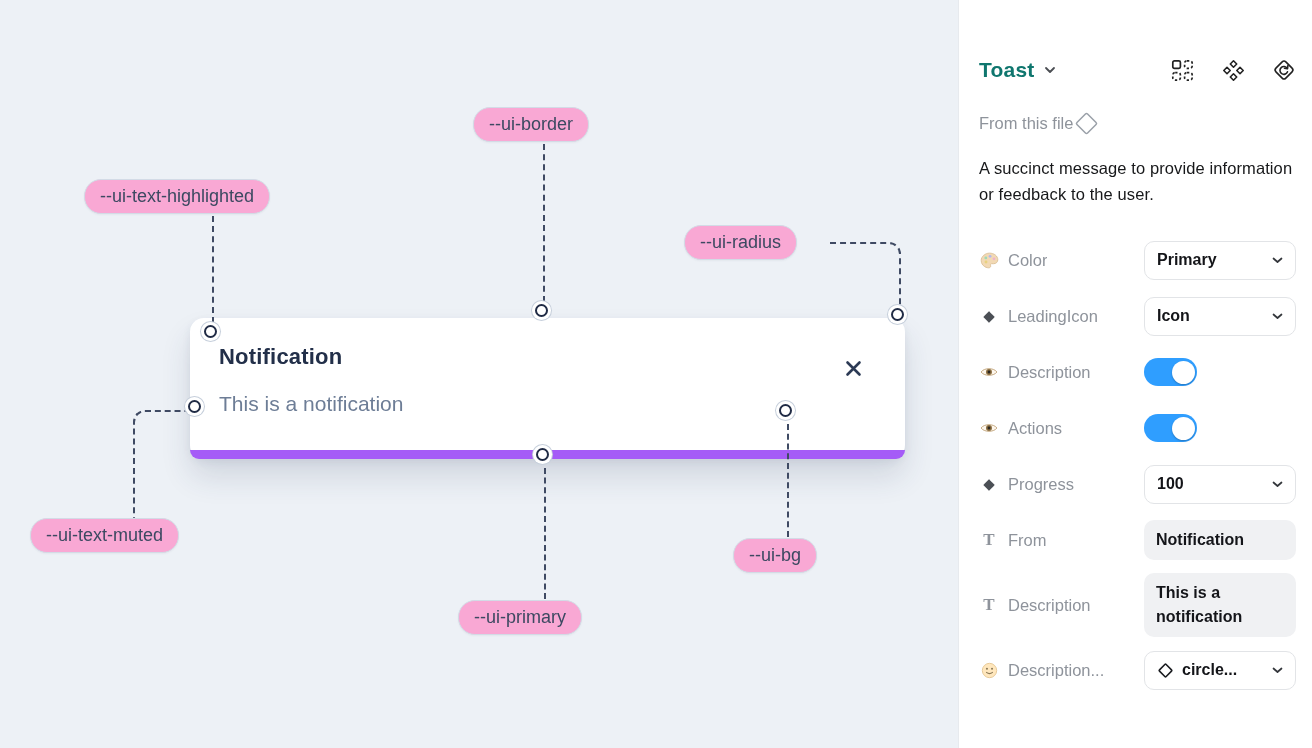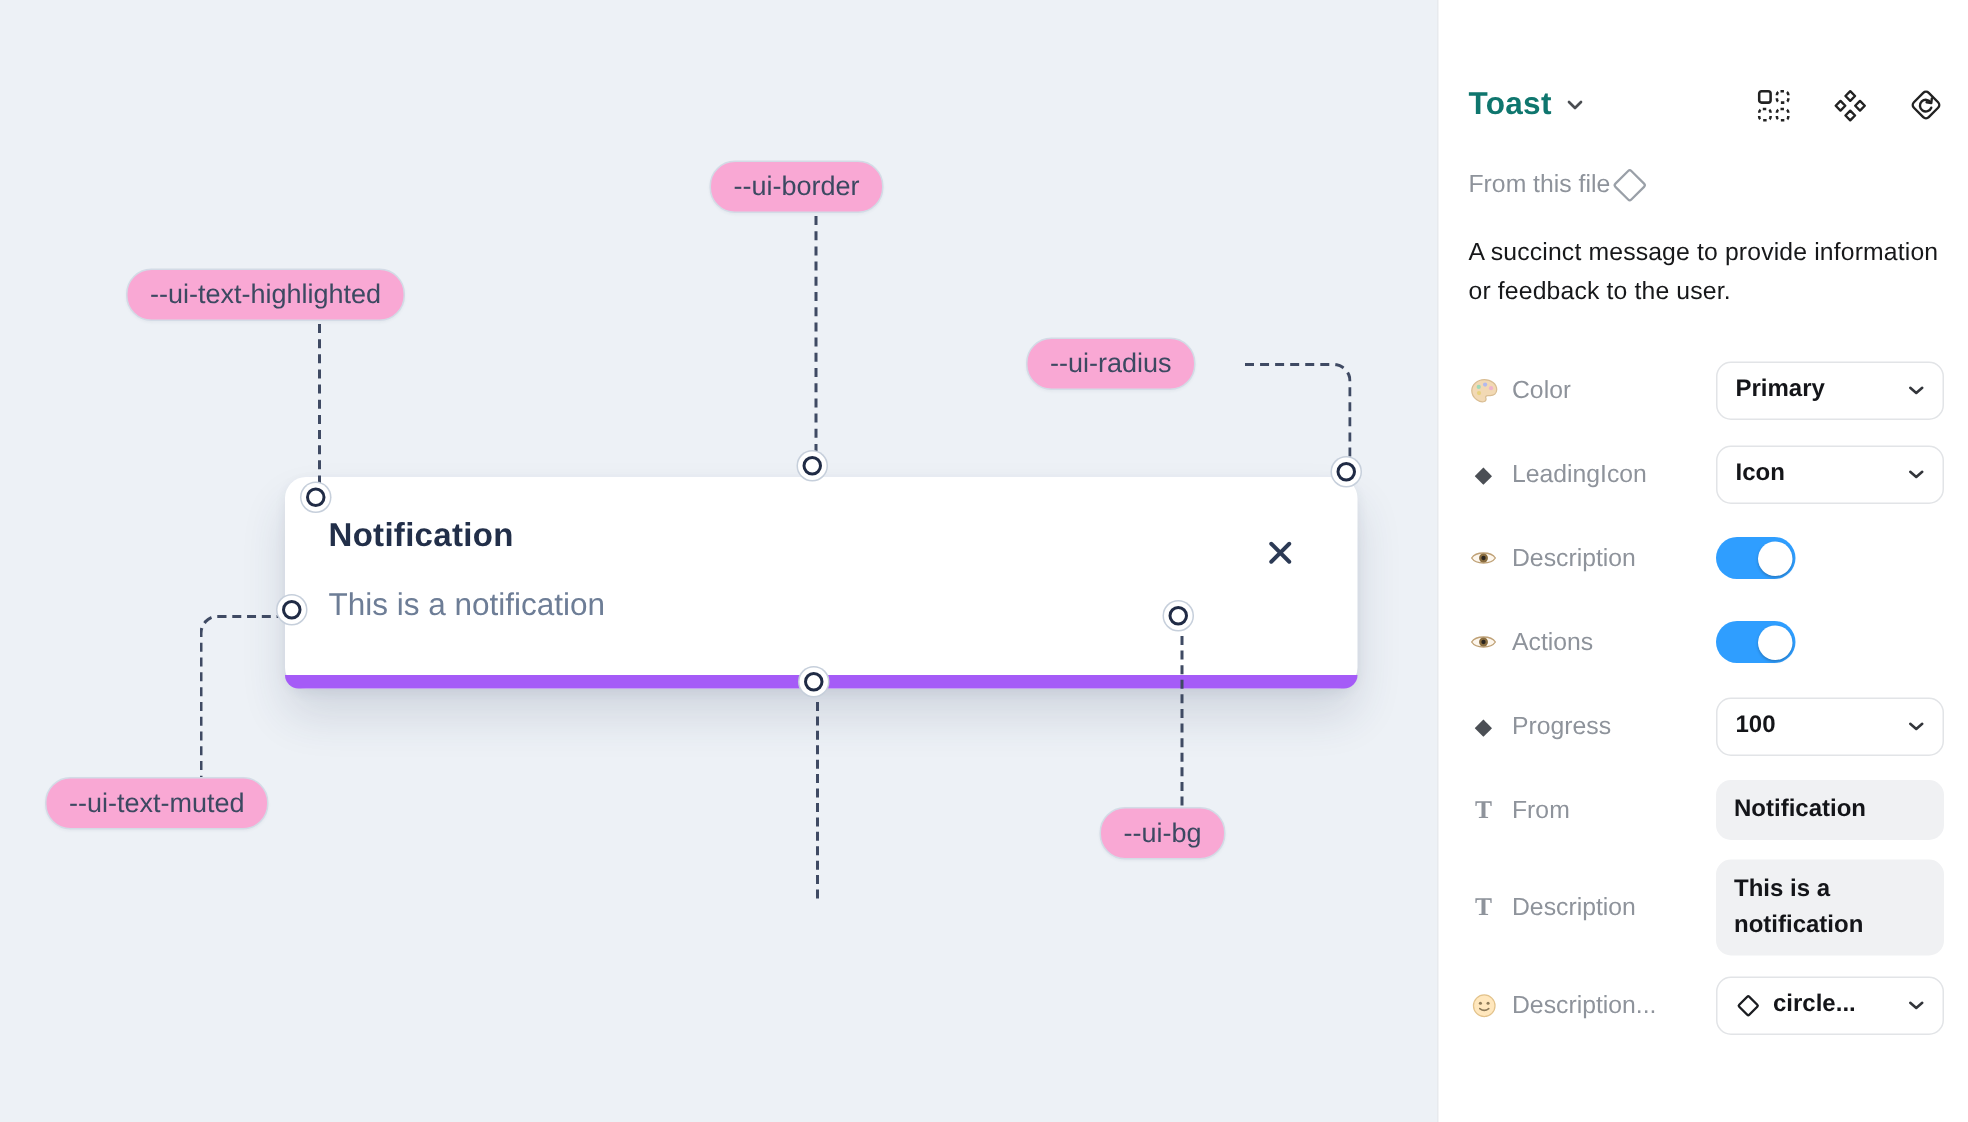--- a/index.html
+++ b/index.html
@@ -106,20 +106,21 @@
             </svg>
         </span>
       </button>
       <div class="toast-progress"></div>
     </div>
 
     <div class="pill" style="left:473px; top:107px;">--ui-border</div>
     <div class="pill" style="left:684px; top:225px;">--ui-radius</div>
     <div class="pill" style="left:84px; top:179px;">--ui-text-highlighted</div>
     <div class="pill" style="left:30px; top:518px;">--ui-text-muted</div>
+    <div class="pill" style="left:458px; top:600px;">--ui-primary</div>
     <div class="pill" style="left:733px; top:538px;">--ui-bg</div>
 
     <span class="connector" style="left:204px; top:325px;"></span>
     <span class="connector" style="left:535px; top:304px;"></span>
     <span class="connector" style="left:891px; top:308px;"></span>
     <span class="connector" style="left:188px; top:400px;"></span>
     <span class="connector" style="left:536px; top:448px;"></span>
     <span class="connector" style="left:779px; top:404px;"></span>
   </div>
 

